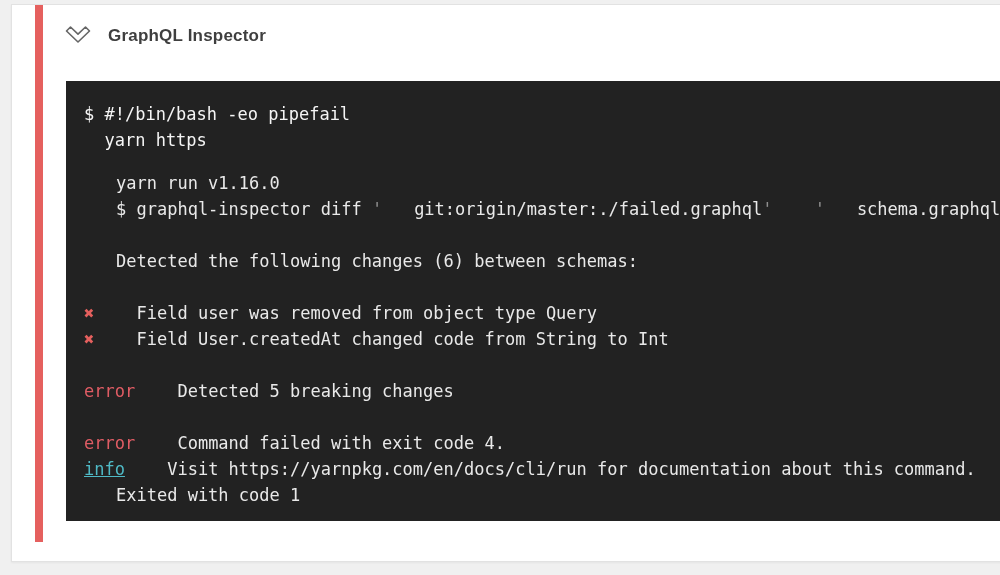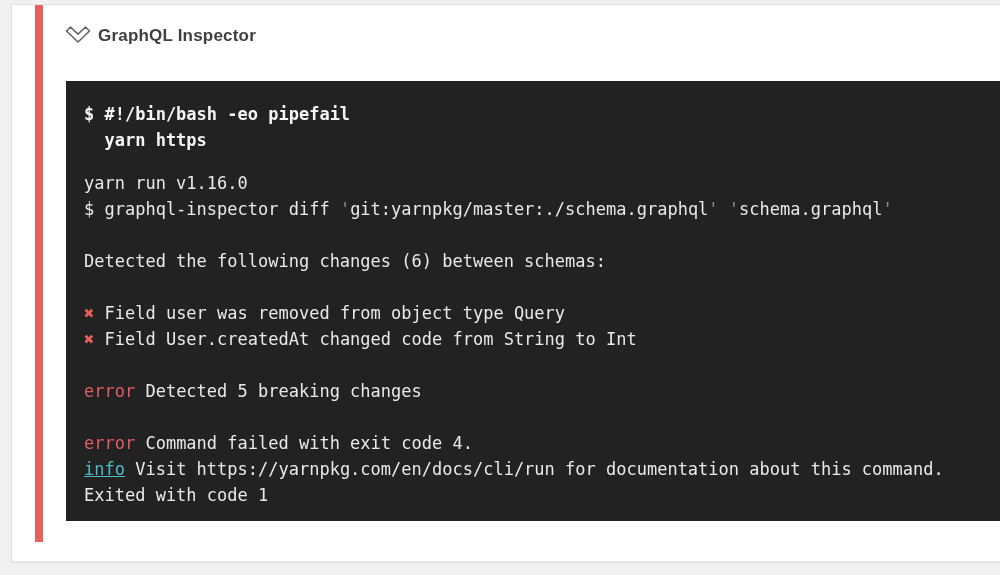--- a/index.html
+++ b/index.html
@@ -44,21 +44,21 @@
     position: absolute;
     left: 23px; top: 0;
     width: 8px; height: 537px;
     background: var(--accent);
   }
   .step-header {
     position: absolute;
     left: 52px; top: 18px;
     display: flex;
     align-items: center;
-    gap: 6px;
+    gap: 16px;
     cursor: pointer;
     text-align: center;
   }
   .chevron-icon {
     display: inline-flex;
     width: 28px; height: 26px;
     align-items: center;
     justify-content: center;
   }
   .step-title {
@@ -76,22 +76,22 @@
     padding: 20px 18px 17px 18px;
     font-family: "DejaVu Sans Mono", monospace;
     font-size: 17px;
     line-height: 26px;
   }
   .cmd-block { margin-bottom: 17px; }
   .term-line {
     min-height: 26px;
     white-space: pre;
   }
-  .seg-command { color: var(--c-command); font-weight: bold; }
-  .seg-plain   { color: var(--c-plain); }
+  .seg-command { color: var(--c-command); font-weight: normal; }
+  .seg-plain   { color: var(--c-plain); margin-left: 32px; }
   .seg-dim     { color: var(--c-dim); }
   .seg-error   { color: var(--c-error); }
   .seg-info    { color: var(--c-info); text-decoration: underline; }
   .seg-cross   { color: var(--c-cross); font-weight: bold; }
 </style>
 </head>
 <body>
 
 <div class="page">
   <div class="card">
@@ -107,21 +107,21 @@
         <span class="step-title">GraphQL Inspector</span>
       </div>
 
       <div class="terminal">
         <div class="cmd-block">
             <div class="term-line"><span class="seg-command">$ #!/bin/bash -eo pipefail</span></div>
             <div class="term-line"><span class="seg-command">  yarn https</span></div>
           </div>
         <div class="out-block">
             <div class="term-line"><span class="seg-plain">yarn run v1.16.0</span></div>
-            <div class="term-line"><span class="seg-plain">$ graphql-inspector diff </span><span class="seg-dim">'</span><span class="seg-plain">git:yarnpkg/master:./schema.graphql</span><span class="seg-dim">'</span><span class="seg-plain"> </span><span class="seg-dim">'</span><span class="seg-plain">schema.graphql</span><span class="seg-dim">'</span></div>
+            <div class="term-line"><span class="seg-plain">$ graphql-inspector diff </span><span class="seg-dim">'</span><span class="seg-plain">git:origin/master:./failed.graphql</span><span class="seg-dim">'</span><span class="seg-plain"> </span><span class="seg-dim">'</span><span class="seg-plain">schema.graphql</span><span class="seg-dim">'</span></div>
             <div class="term-line"></div>
             <div class="term-line"><span class="seg-plain">Detected the following changes (6) between schemas:</span></div>
             <div class="term-line"></div>
             <div class="term-line"><span class="seg-cross">✖</span><span class="seg-plain"> Field user was removed from object type Query</span></div>
             <div class="term-line"><span class="seg-cross">✖</span><span class="seg-plain"> Field User.createdAt changed code from String to Int</span></div>
             <div class="term-line"></div>
             <div class="term-line"><span class="seg-error">error</span><span class="seg-plain"> Detected 5 breaking changes</span></div>
             <div class="term-line"></div>
             <div class="term-line"><span class="seg-error">error</span><span class="seg-plain"> Command failed with exit code 4.</span></div>
             <div class="term-line"><span class="seg-info">info</span><span class="seg-plain"> Visit https://yarnpkg.com/en/docs/cli/run for documentation about this command.</span></div>

